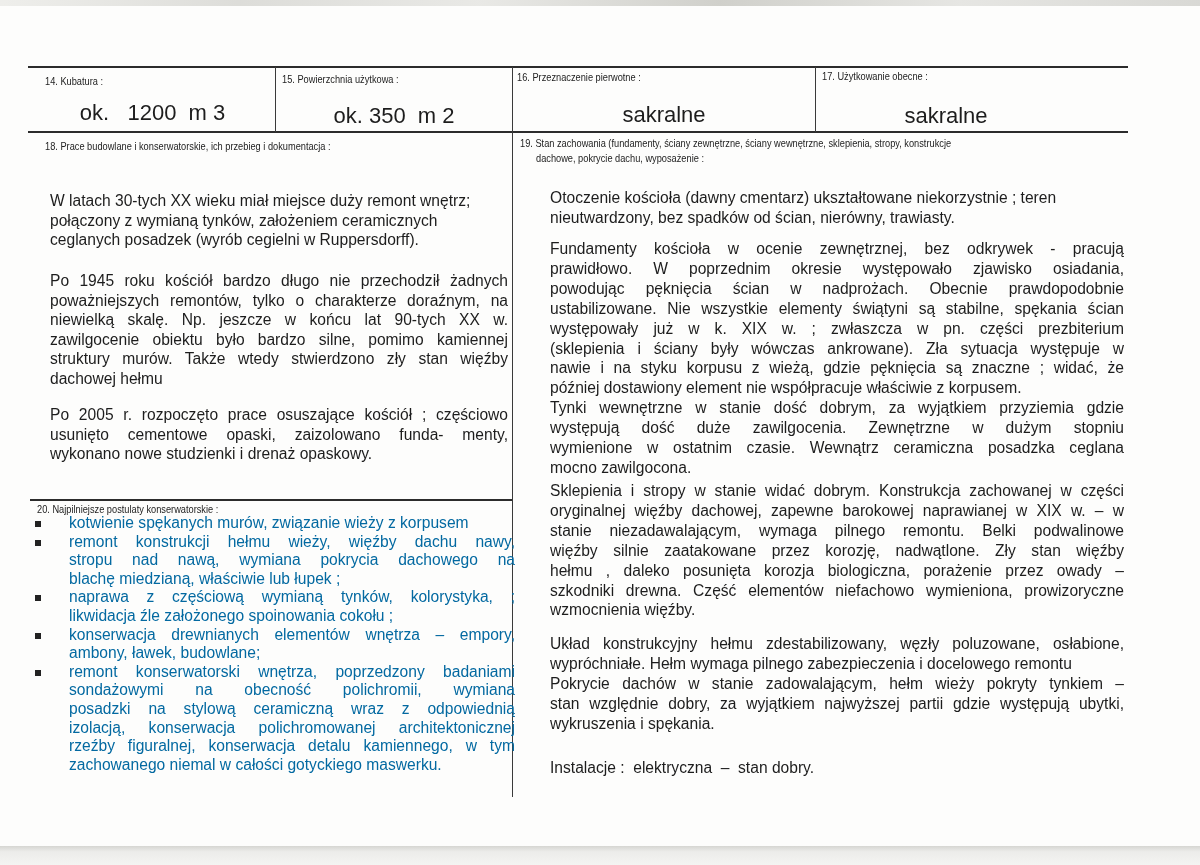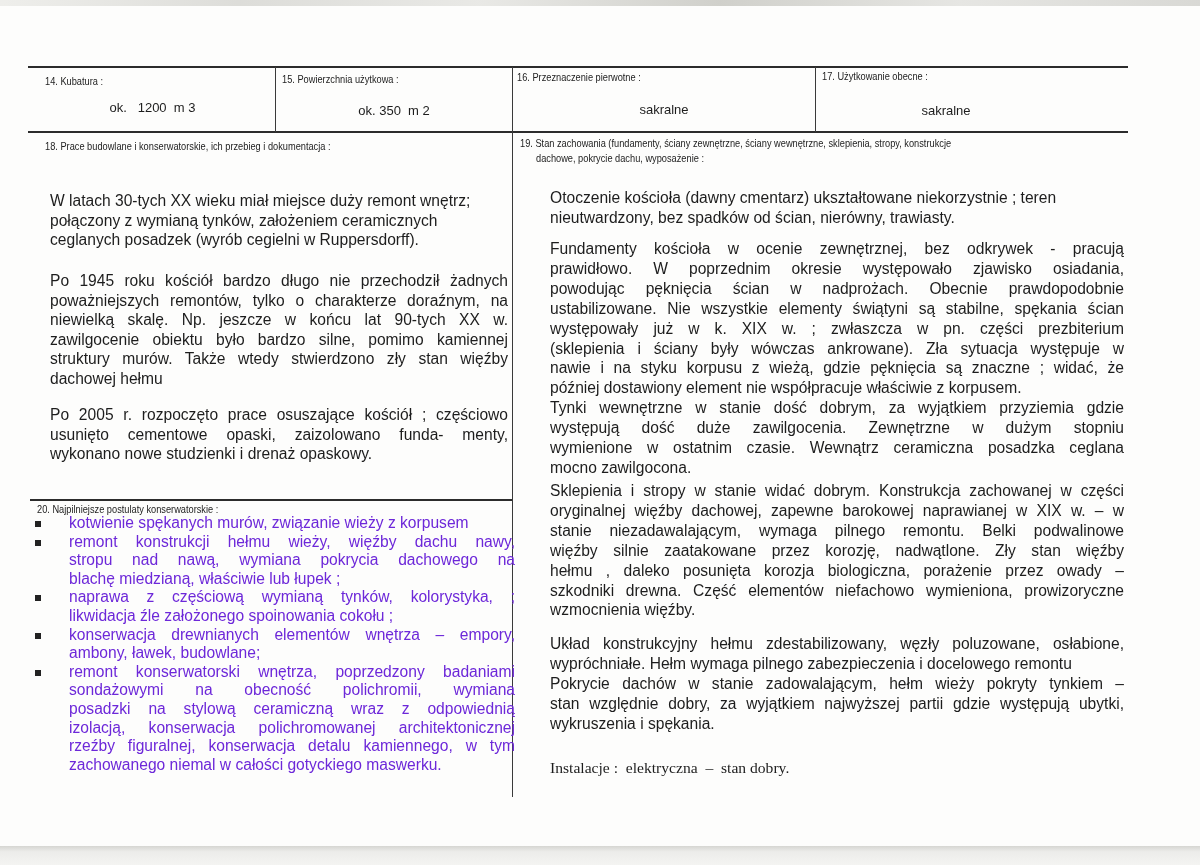--- a/index.html
+++ b/index.html
@@ -18,30 +18,30 @@
     background:linear-gradient(180deg,#d6d6d2 0%,#ececea 30%,#f4f4f2 100%);
   }
   .line-h { position:absolute; height:1px; background:#3a3a3a; }
   .line-h.thick { height:2px; background:#2c2c2c; }
   .line-v { position:absolute; width:1px; background:#3a3a3a; }
   .label-small {
     position:absolute; font-size:10.5px; color:#222; white-space:nowrap;
     transform-origin:left top; transform:scaleX(0.88);
   }
   .val-big {
-    position:absolute; font-size:13px; color:#1d1d1d; white-space:nowrap; text-align:center;
+    position:absolute; font-size:22px; color:#1d1d1d; white-space:nowrap; text-align:center;
   }
   .para {
     position:absolute; font-size:15.6px; line-height:19.6px; color:#1d1d1d;
     text-align:justify;
   }
   .para .ln { display:block; text-align:justify; text-align-last:justify; white-space:nowrap; }
   .para .ln.last { text-align-last:left; }
   .para.left-text .ln { text-align-last:left; }
-  .bullets { position:absolute; left:35px; top:514px; width:480px; font-size:15.6px; line-height:18.6px; color:#6d28d9; }
+  .bullets { position:absolute; left:35px; top:514px; width:480px; font-size:15.6px; line-height:18.6px; color:#0369a1; }
   .bullet-item { position:relative; padding-left:34px; }
   .bullet-mark { position:absolute; left:22px; top:0; width:6px; height:6px; background:#222; margin-top:7px; margin-left:-22px; left:22px; }
   .bullet-item .ln { display:block; white-space:nowrap; text-align:justify; text-align-last:justify; }
   .bullet-item .ln.last { text-align-last:left; }
 </style>
 </head>
 <body>
 
 <div class="scan-top"></div>
 <div class="scan-bottom"></div>
@@ -161,15 +161,15 @@
 </div>
 
 <div class="para" style="left:550px; top:634px; width:574px; line-height:19.9px;">
   <span class="ln">Układ  konstrukcyjny  hełmu zdestabilizowany, węzły poluzowane, osłabione,</span>
   <span class="ln last">wypróchniałe. Hełm wymaga pilnego zabezpieczenia i docelowego remontu</span>
   <span class="ln">Pokrycie dachów w stanie zadowalającym, hełm wieży pokryty tynkiem –</span>
   <span class="ln">stan względnie dobry, za wyjątkiem najwyższej partii gdzie występują ubytki,</span>
   <span class="ln last">wykruszenia i spękania.</span>
 </div>
 
-<div class="para left-text" style="left:550px; top:758px; width:574px;font-family:Liberation Serif, serif;">
+<div class="para left-text" style="left:550px; top:758px; width:574px;">
   <span class="ln" style="white-space:pre;">Instalacje :  elektryczna  –  stan dobry.</span>
 </div>
 
 </body></html>

